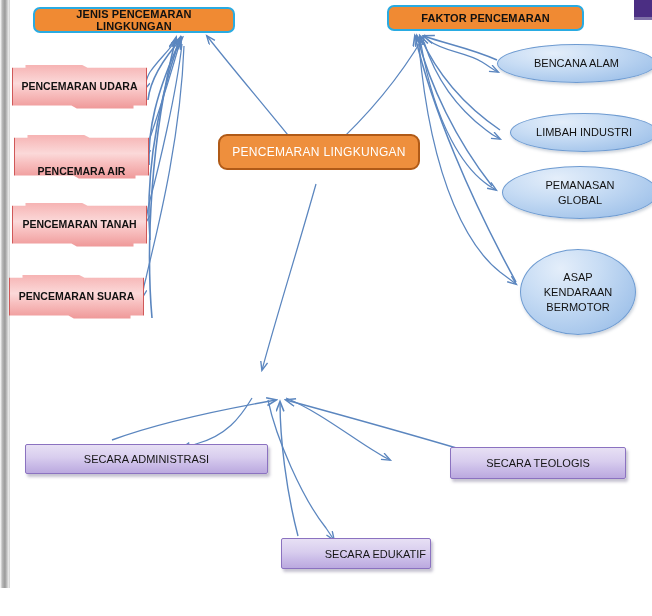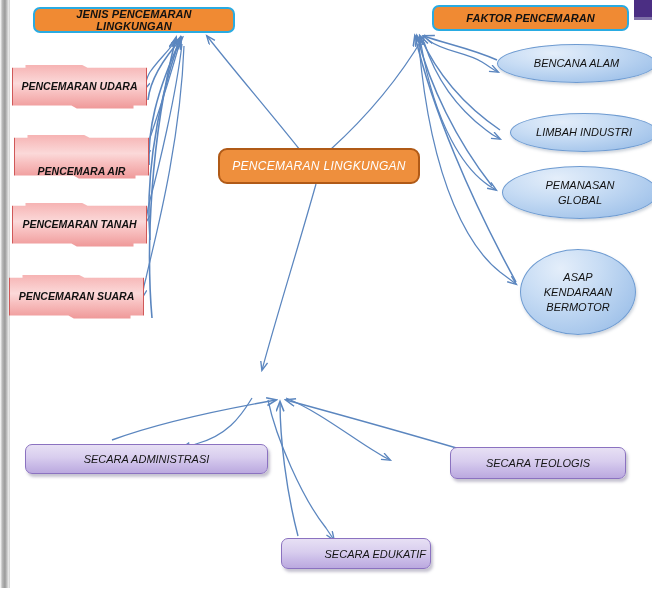--- a/index.html
+++ b/index.html
@@ -7,21 +7,20 @@
     padding: 0;
     background: #ffffff;
   }
   #canvas {
     position: relative;
     width: 652px;
     height: 588px;
     background: #ffffff;
     font-family: "Liberation Sans", sans-serif;
     overflow: hidden;
-    font-style: italic;
   }
   
   #left-strip {
     position: absolute;
     left: 0; top: 0;
     width: 9px; height: 616px;
     background: linear-gradient(to right, #ffffff 0%, #b9b9b9 25%, #9a9a9a 55%, #c9c9c9 80%, #f2f2f2 100%);
   }
   #left-strip-line {
     position: absolute;
@@ -98,21 +97,21 @@
     font-size: 11px;
     color: #111111;
     line-height: 15px;
     box-shadow: 1px 2px 3px rgba(80,100,130,0.28);
   }
 
   
   .box-purple {
     background: linear-gradient(to bottom, #E7E0F4 0%, #D8CDEE 45%, #CBBDE8 68%, #BBA9DF 100%);
     border: 1px solid #8B72C0;
-    border-radius: 7px;
+    border-radius: 2px;
     font-size: 11px;
     color: #151515;
     box-shadow: 2px 3px 3px rgba(90,80,120,0.35);
   }
 
   .nlabel { display: block; width: 100%; padding: 0 4px; box-sizing: border-box; }
 </style>
 </head>
 <body>
 
@@ -162,26 +161,26 @@
       <path d="M112,440 C150,426 196,414 276,400" stroke-width="1.4"></path>
       <path d="M470,452 C396,430 330,412 286,400" stroke-width="1.4"></path>
       <path d="M298,536 C286,490 280,438 280,402" stroke-width="1.4"></path>
     </g>
   </svg>
 
   <div class="node box-orange-cyan" style="left:33px; top:7px; width:202px; height:26px;">
     <span class="nlabel">JENIS PENCEMARAN LINGKUNGAN</span>
   </div>
 
-  <div class="node box-orange-cyan" style="left:387px; top:5px; width:197px; height:26px;margin-left:45px;">
+  <div class="node box-orange-cyan" style="left:387px; top:5px; width:197px; height:26px;">
     <span class="nlabel">FAKTOR PENCEMARAN</span>
   </div>
 
 
-  <div class="node box-orange-center" style="left:218px; top:148px; width:202px; height:36px;">
+  <div class="node box-orange-center" style="left:218px; top:134px; width:202px; height:36px;">
     <span class="nlabel">PENCEMARAN LINGKUNGAN</span>
   </div>
 
   <div class="node wave" style="left:12px; top:64px; width:135px; height:46px;">
     <span class="nlabel">PENCEMARAN UDARA</span>
   </div>
   <div class="node wave" style="left:14px; top:134px; width:135px; height:46px;align-items:flex-end;">
     <span class="nlabel">PENCEMARA AIR</span>
   </div>
   <div class="node wave" style="left:12px; top:202px; width:135px; height:46px;">

